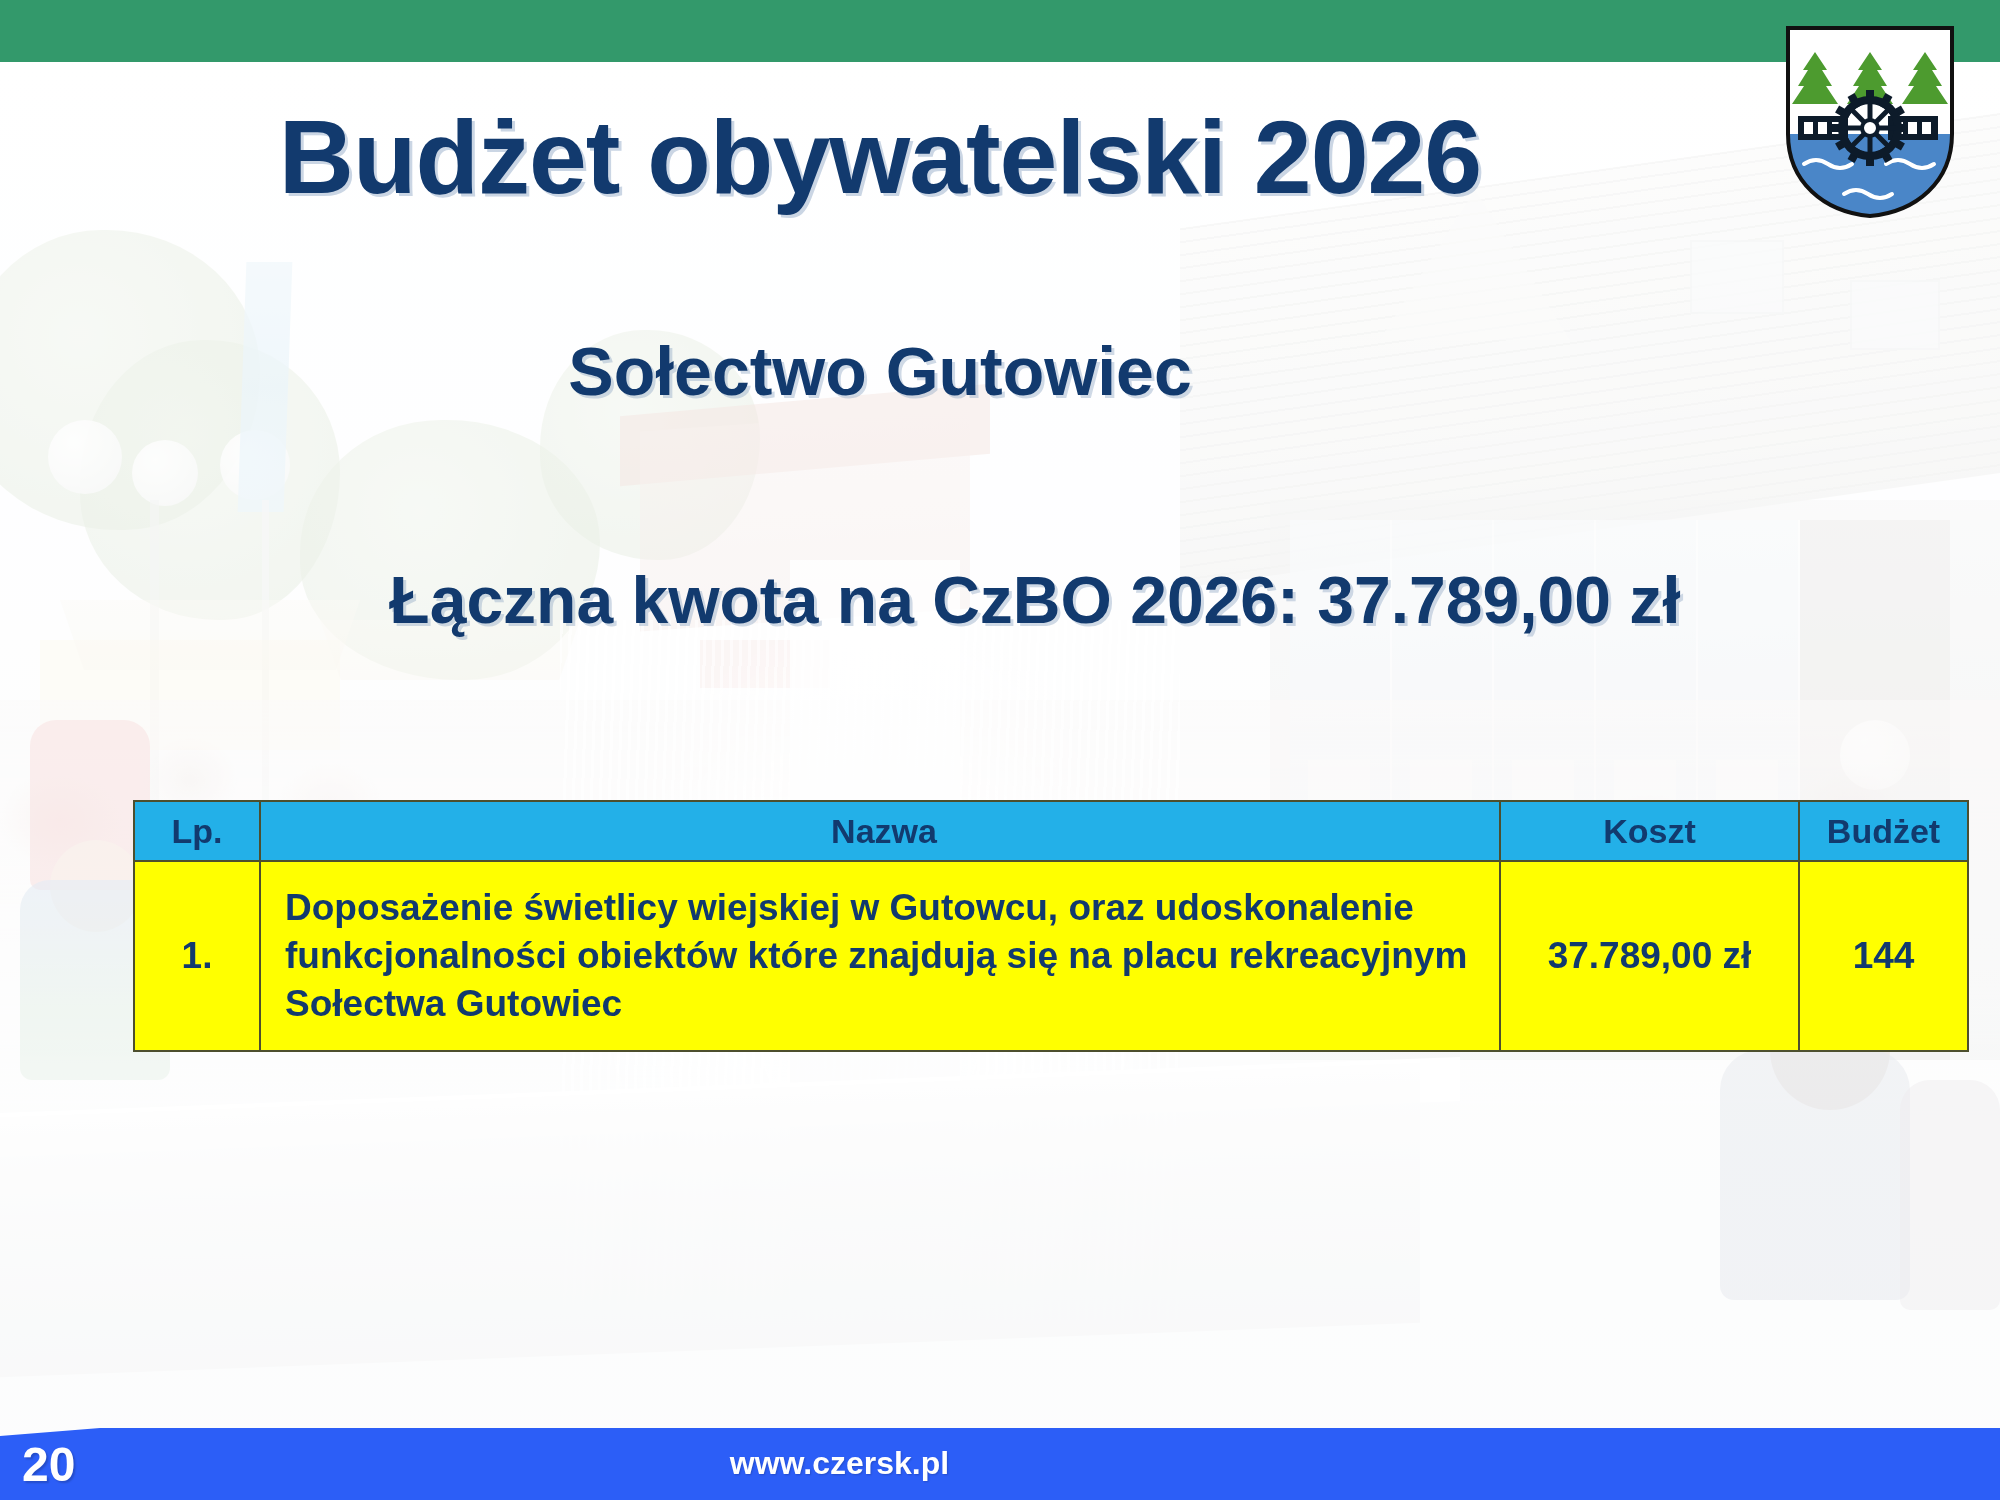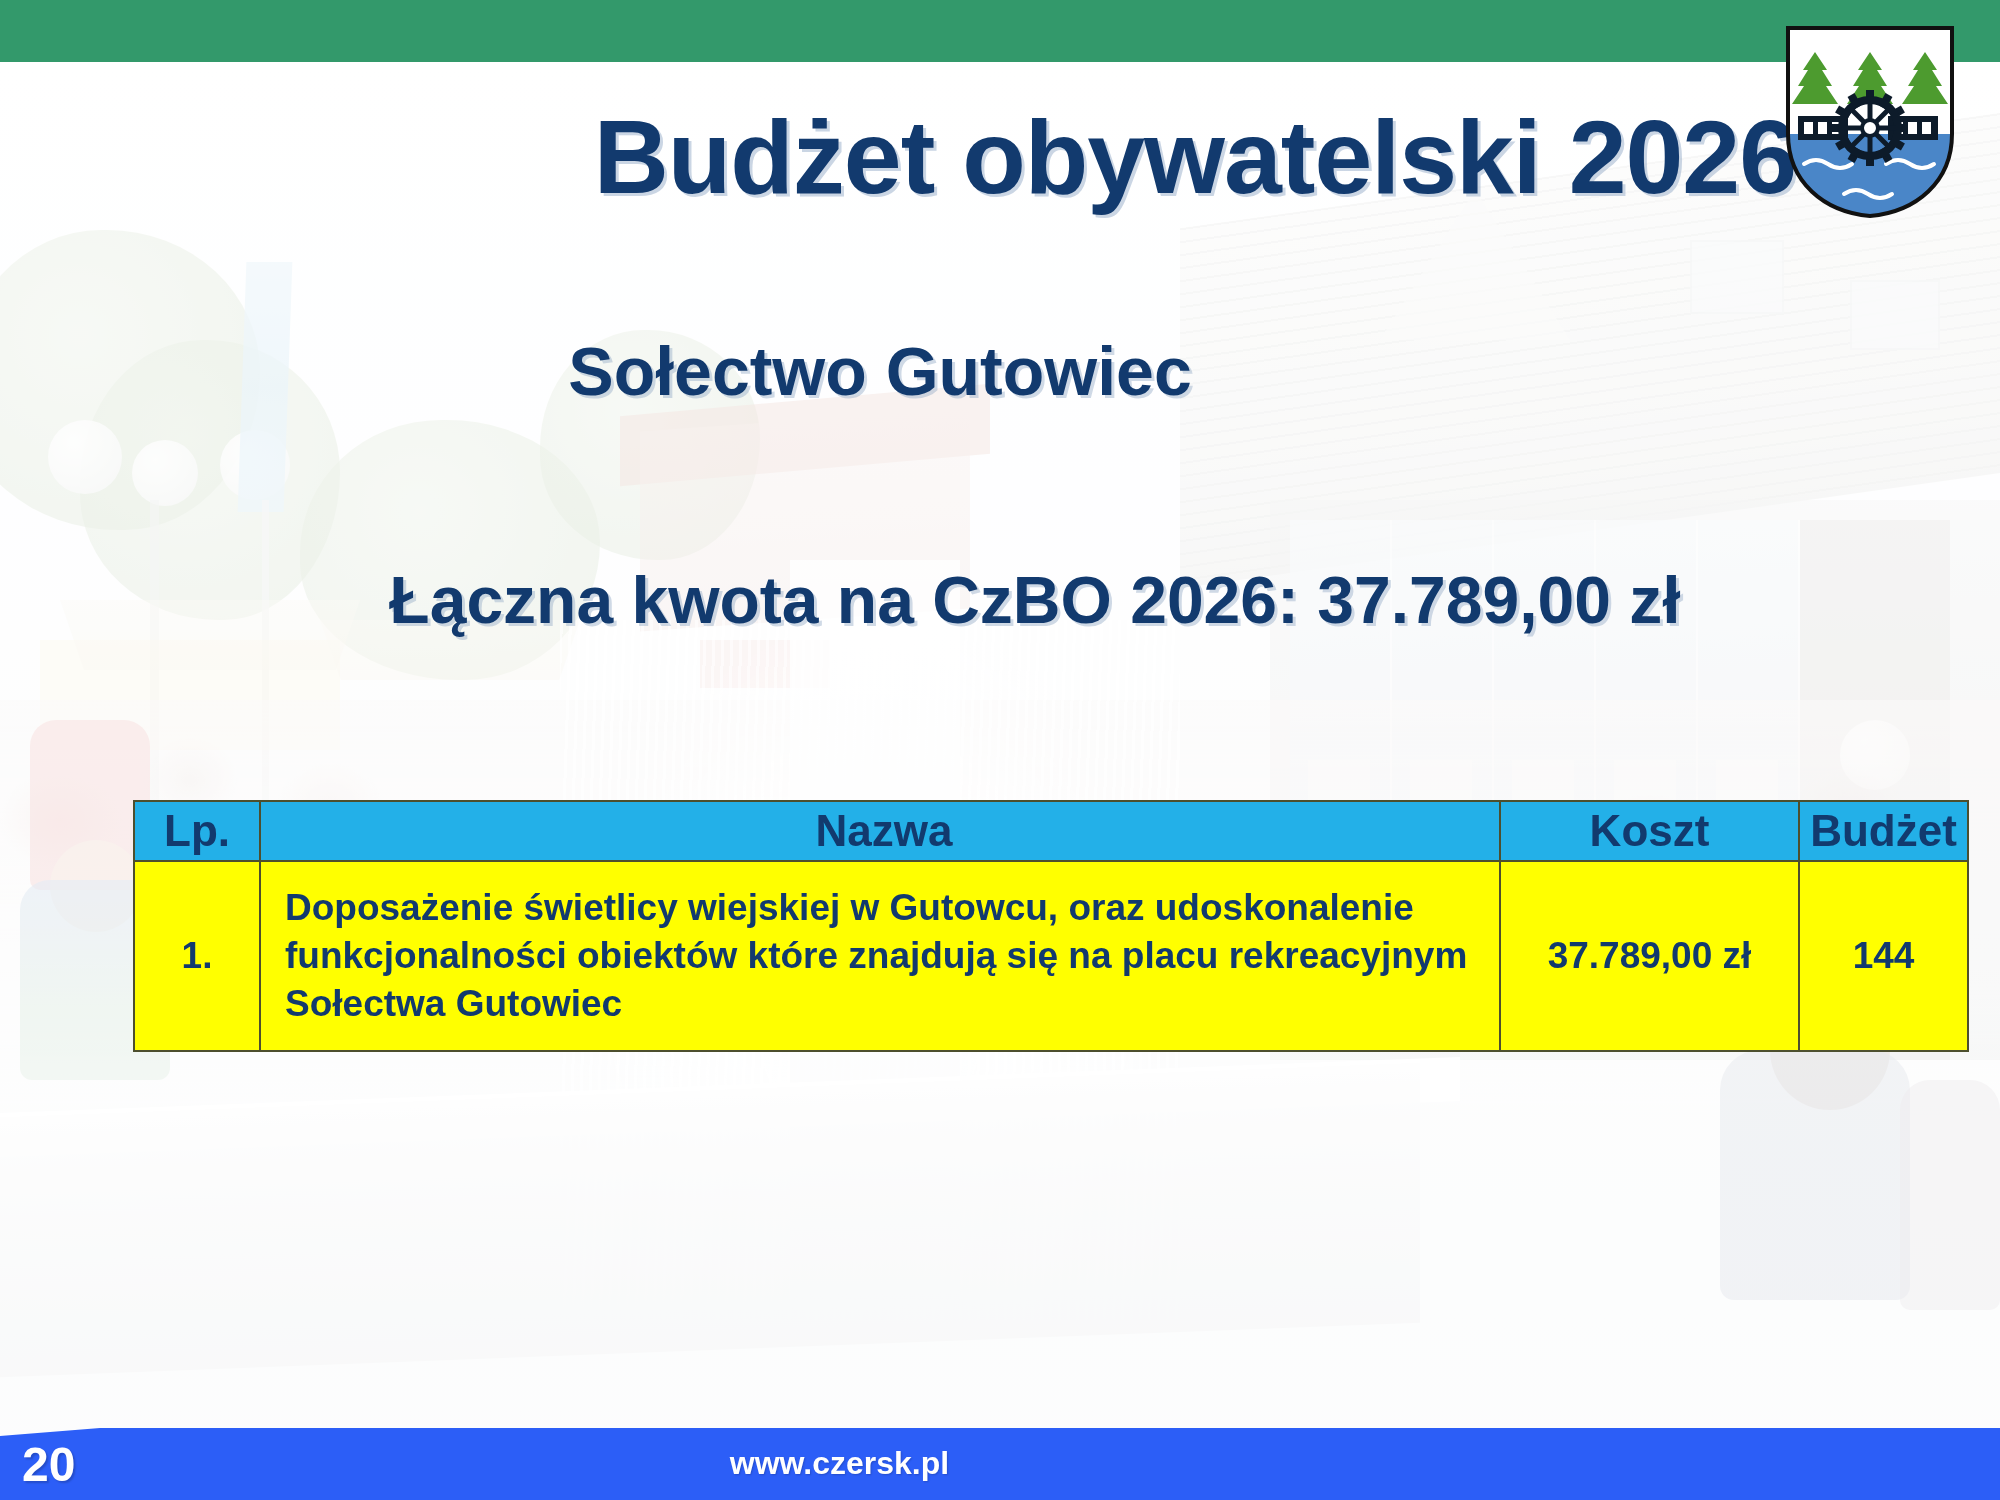--- a/index.html
+++ b/index.html
@@ -219,29 +219,28 @@
     left: 1782px; top: 22px;
     width: 176px; height: 200px;
     z-index: 6;
   }
 
   
   #title {
     position: absolute;
     left: 0; top: 98px;
     width: 1760px;
-    text-align: right;
+    text-align: center;
     font-size: 104px;
     font-weight: bold;
     color: #123a6e;
     letter-spacing: -1px;
     text-shadow: 3px 3px 0 rgba(140,165,195,.45);
     z-index: 4;
     white-space: nowrap;
-    padding-left: 36px;
   }
   #subtitle {
     position: absolute;
     left: 0; top: 332px;
     width: 1760px;
     text-align: center;
     font-size: 68px;
     font-weight: bold;
     color: #123a6e;
     text-shadow: 3px 3px 0 rgba(150,172,200,.45);
@@ -273,21 +272,21 @@
     font-size: 0;
   }
   #projects-table td, #projects-table th {
     border: 2px solid #4d4f2e;
     padding: 0;
     vertical-align: middle;
   }
   #projects-table thead th {
     background: #23b0e8;
     color: #123a6e;
-    font-size: 44px;
+    font-size: 34px;
     font-weight: bold;
     height: 58px;
     text-align: center;
     font-family: "Liberation Sans", sans-serif;
   }
   #projects-table tbody td {
     background: #ffff00;
     color: #123a6e;
     font-size: 37px;
     font-weight: bold;

